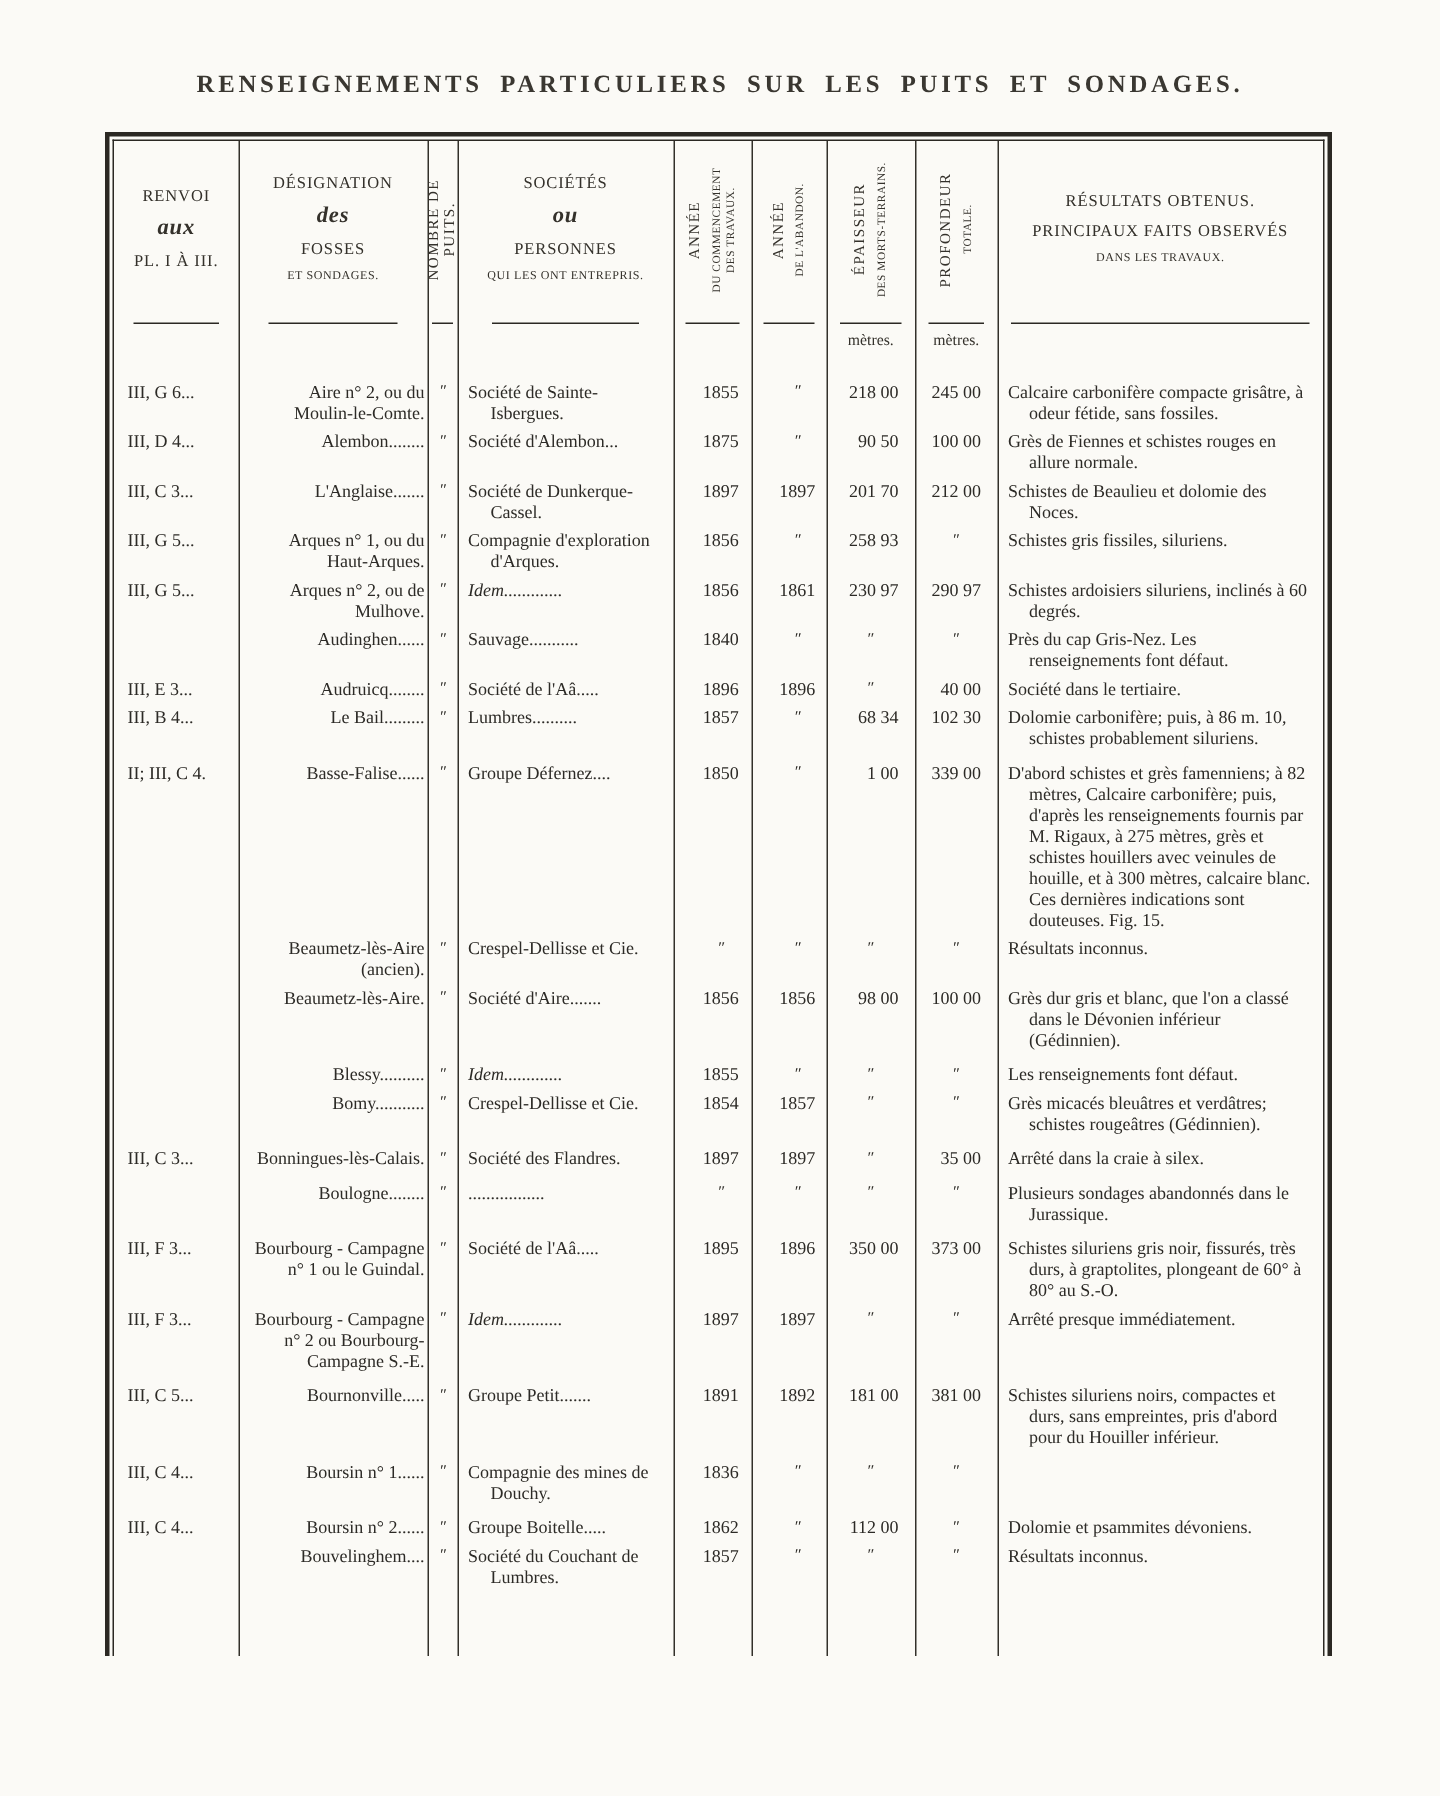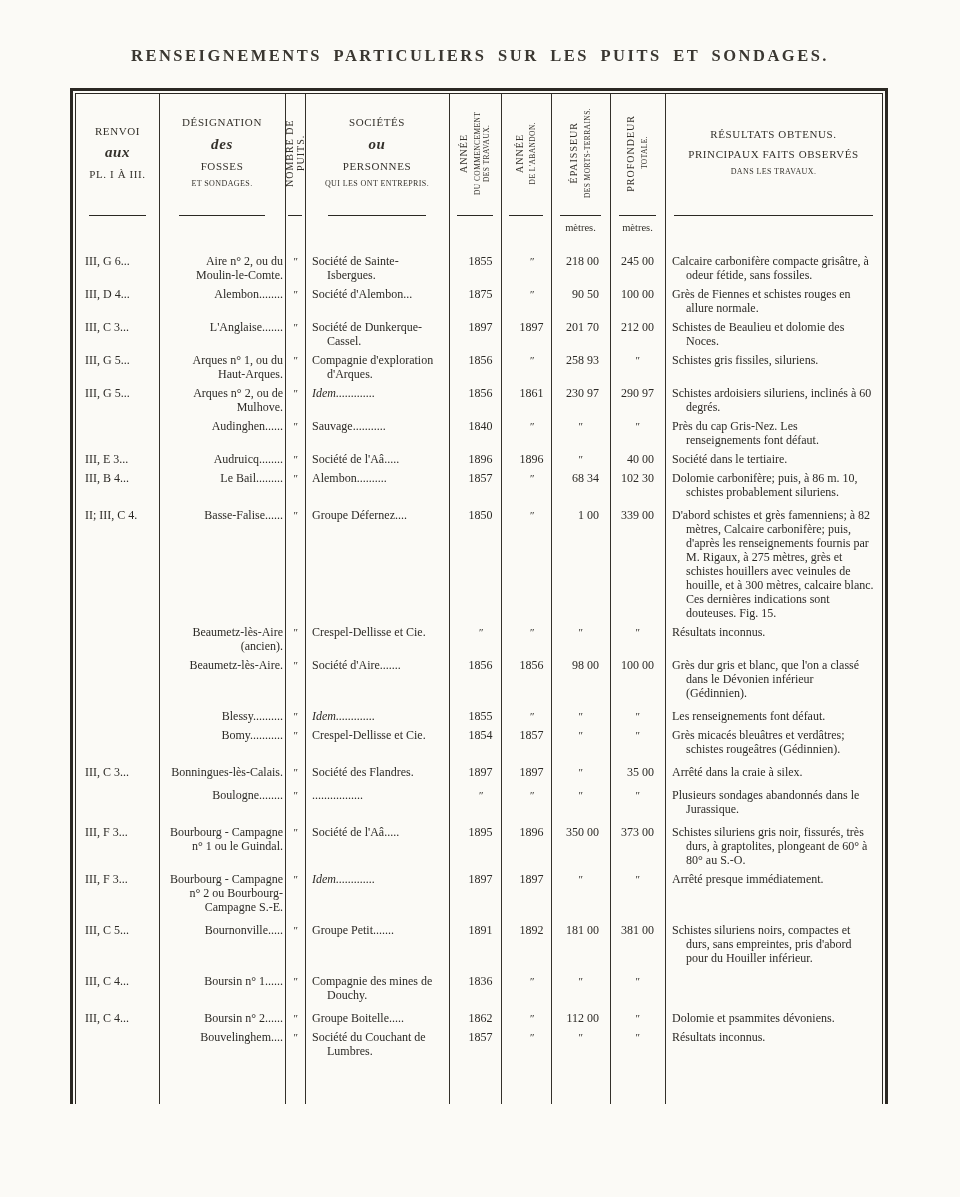--- a/index.html
+++ b/index.html
@@ -264,21 +264,21 @@
             <div class="cell c-year">1896</div>
             <div class="cell c-year">1896</div>
             <div class="cell c-num ditto">″</div>
             <div class="cell c-num">40 00</div>
             <div class="cell c-resultats">Société dans le tertiaire.</div>
           </div>
           <div class="trow">
             <div class="cell c-renvoi">III, B 4...</div>
             <div class="cell c-designation">Le Bail.........</div>
             <div class="cell c-puits ditto">″</div>
-            <div class="cell c-societe">Alembon..........</div>
+            <div class="cell c-societe">Lumbres..........</div>
             <div class="cell c-year">1857</div>
             <div class="cell c-year ditto">″</div>
             <div class="cell c-num">68 34</div>
             <div class="cell c-num">102 30</div>
             <div class="cell c-resultats">Dolomie carbonifère; puis, à 86 m. 10, schistes probablement siluriens.</div>
           </div>
           <div class="trow gap">
             <div class="cell c-renvoi">II; III, C 4.</div>
             <div class="cell c-designation">Basse-Falise......</div>
             <div class="cell c-puits ditto">″</div>

